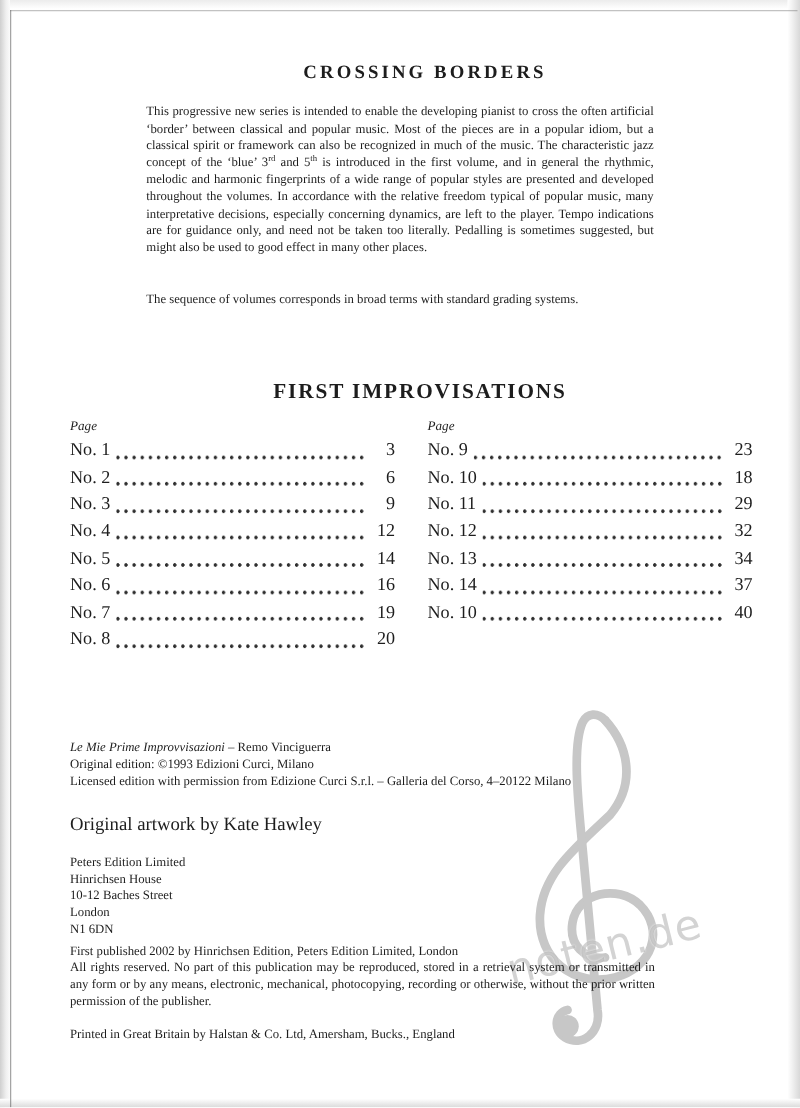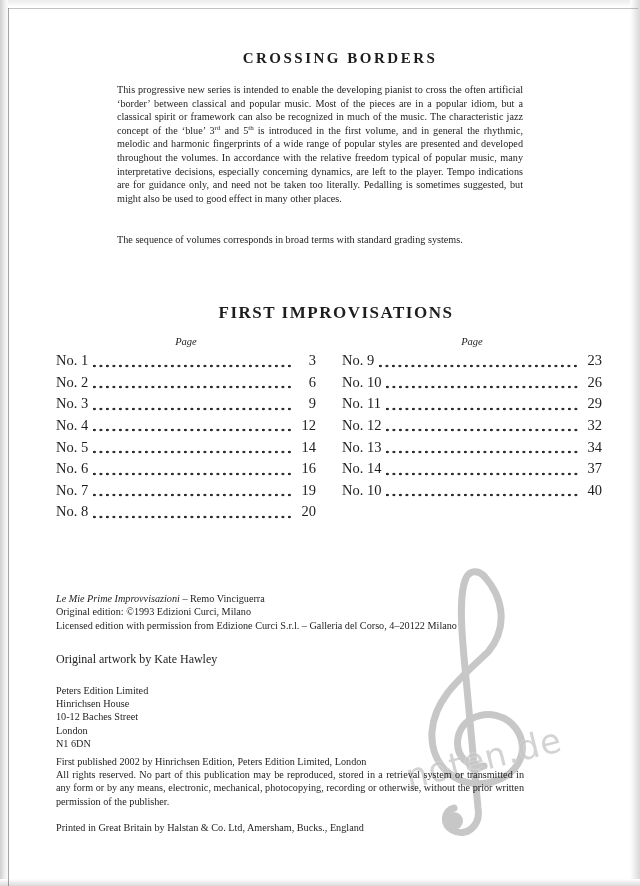--- a/index.html
+++ b/index.html
@@ -28,32 +28,32 @@
   .intro{position:absolute;top:83px;left:117px;width:406px;
     font-size:10.2px;line-height:13.6px;text-align:justify;}
   .intro sup{font-size:7px;line-height:0;vertical-align:super;}
   .intro2{position:absolute;top:233px;left:117px;width:406px;
     font-size:10.2px;line-height:13.6px;}
 
   .toc-title{position:absolute;top:303px;left:0;right:0;text-align:center;
     font-size:17px;font-weight:700;letter-spacing:1.5px;padding-left:32px;}
   .toc{position:absolute;top:336px;left:56px;right:38px;display:flex;gap:26px;}
   .toc-col{flex:1;min-width:0;}
-  .page-header{font-style:italic;font-size:10.5px;text-align:center;margin-bottom:3px;}
+  .page-header{font-style:italic;font-size:10.5px;text-align:left;margin-bottom:3px;}
   .toc-row{display:flex;align-items:center;height:21.6px;font-size:14.5px;}
   .toc-row .lbl{white-space:nowrap;}
   .leader{flex:1;align-self:flex-end;height:6px;margin:0 2px 3px 5px;
     background-image:radial-gradient(circle at 1.3px 3px,#2e2e2e 1.15px,transparent 1.6px);
     background-size:6.5px 6px;background-repeat:repeat-x;}
   .toc-row .pg{min-width:22px;text-align:right;white-space:nowrap;}
 
   .colophon1{position:absolute;top:592px;left:56px;width:480px;
     font-size:10.2px;line-height:13.4px;}
   .colophon1 .it{font-style:italic;}
-  .artwork{position:absolute;top:652px;left:56px;font-size:12px;}
+  .artwork{position:absolute;top:652px;left:56px;font-size:15px;}
   .address{position:absolute;top:684px;left:56px;font-size:10.2px;line-height:13.2px;}
   .pubblock{position:absolute;top:755px;left:56px;width:468px;
     font-size:10.2px;line-height:13.2px;}
   .pubblock .rights{text-align:justify;}
   .printed{position:absolute;top:822px;left:56px;font-size:10.2px;}
 
   
   .wm-clef{position:absolute;left:392px;top:568px;}
   .wm-text{position:absolute;left:404px;top:738px;transform:rotate(-14deg);
     font-family:"DejaVu Sans",sans-serif;font-size:34px;letter-spacing:1px;
@@ -137,21 +137,21 @@
       <div class="toc-col">
         <div class="page-header">Page</div>
         <div class="toc-row">
             <span class="lbl">No. 9</span>
             <span class="leader"></span>
             <span class="pg">23</span>
           </div>
         <div class="toc-row">
             <span class="lbl">No. 10</span>
             <span class="leader"></span>
-            <span class="pg">26</span>
+            <span class="pg">18</span>
           </div>
         <div class="toc-row">
             <span class="lbl">No. 11</span>
             <span class="leader"></span>
             <span class="pg">29</span>
           </div>
         <div class="toc-row">
             <span class="lbl">No. 12</span>
             <span class="leader"></span>
             <span class="pg">32</span>

